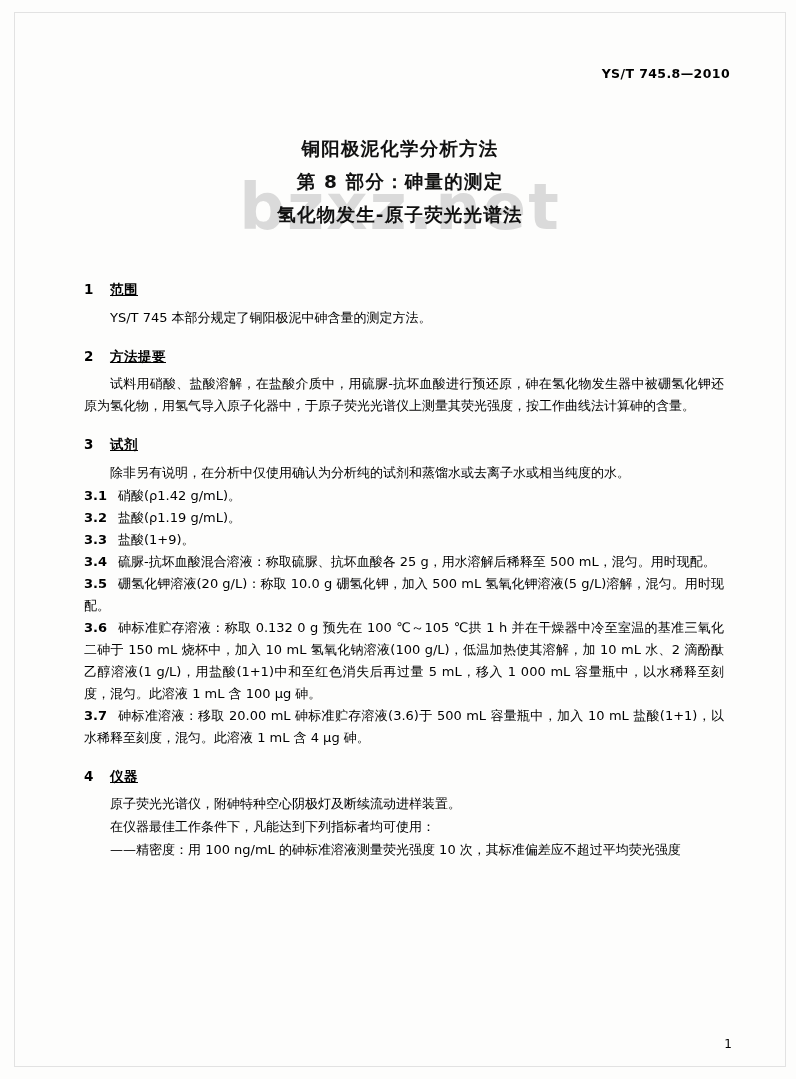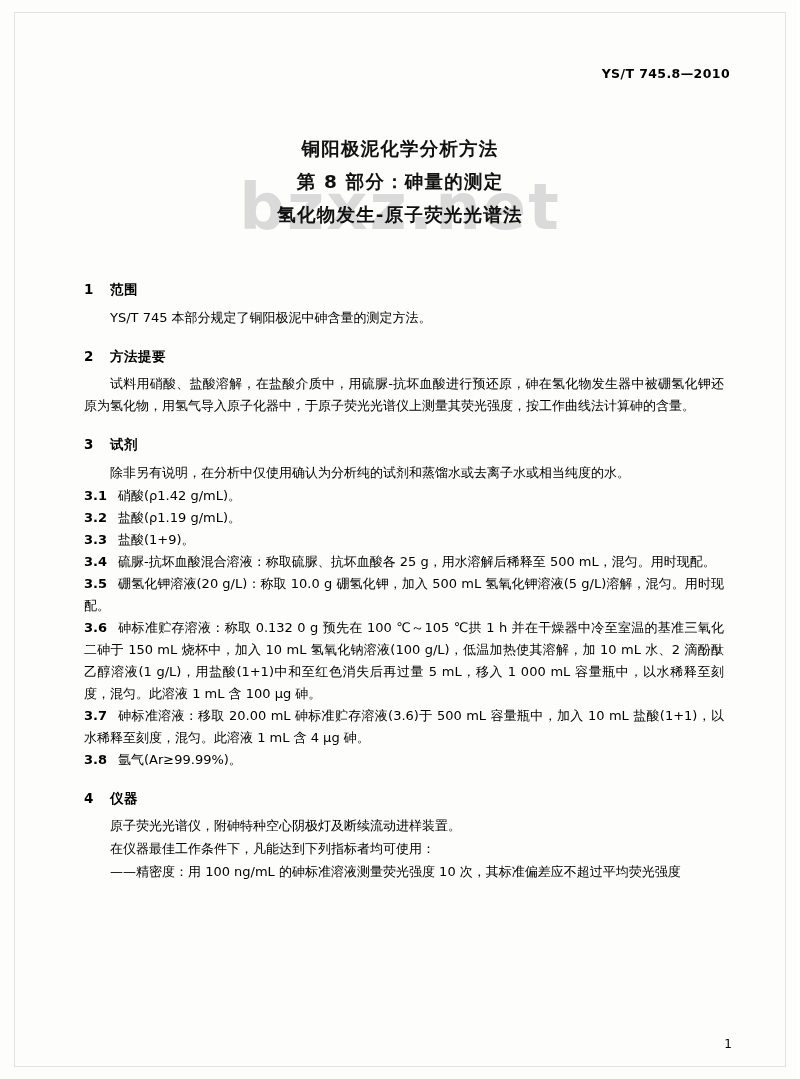--- a/index.html
+++ b/index.html
@@ -76,20 +76,21 @@
     width: 640px;
     font-size: 13px;
     line-height: 21.5px;
   }
   .sec-head {
     margin-top: 17px;
     margin-bottom: 6px;
     font-weight: bold;
     font-size: 13.5px;
     letter-spacing: 0.5px;
+    text-decoration: underline;
   }
   .sec-head .num {
     display: inline-block;
     width: 26px;
   }
   .para {
     text-indent: 2em;
     margin: 0 0 1px 0;
     text-align: justify;
     line-height: 22px;
@@ -151,21 +152,20 @@
     </div>
     <p class="para">除非另有说明，在分析中仅使用确认为分析纯的试剂和蒸馏水或去离子水或相当纯度的水。</p>
 
     <p class="item"><span class="inum">3.1</span><span>硝酸(ρ1.42 g/mL)。</span></p>
     <p class="item"><span class="inum">3.2</span><span>盐酸(ρ1.19 g/mL)。</span></p>
     <p class="item"><span class="inum">3.3</span><span>盐酸(1+9)。</span></p>
     <p class="item"><span class="inum">3.4</span><span>硫脲-抗坏血酸混合溶液：称取硫脲、抗坏血酸各 25 g，用水溶解后稀释至 500 mL，混匀。用时现配。</span></p>
     <p class="item"><span class="inum">3.5</span><span>硼氢化钾溶液(20 g/L)：称取 10.0 g 硼氢化钾，加入 500 mL 氢氧化钾溶液(5 g/L)溶解，混匀。用时现配。</span></p>
     <p class="item"><span class="inum">3.6</span><span>砷标准贮存溶液：称取 0.132 0 g 预先在 100 ℃～105 ℃拱 1 h 并在干燥器中冷至室温的基准三氧化二砷于 150 mL 烧杯中，加入 10 mL 氢氧化钠溶液(100 g/L)，低温加热使其溶解，加 10 mL 水、2 滴酚酞乙醇溶液(1 g/L)，用盐酸(1+1)中和至红色消失后再过量 5 mL，移入 1 000 mL 容量瓶中，以水稀释至刻度，混匀。此溶液 1 mL 含 100 μg 砷。</span></p>
     <p class="item"><span class="inum">3.7</span><span>砷标准溶液：移取 20.00 mL 砷标准贮存溶液(3.6)于 500 mL 容量瓶中，加入 10 mL 盐酸(1+1)，以水稀释至刻度，混匀。此溶液 1 mL 含 4 μg 砷。</span></p>
-    <p class="item"><span class="inum">3.8</span><span>氩气(Ar≥99.99%)。</span></p>
 
     <div class="sec-head">
       <span class="num">4</span><span class="sec-title-inline">仪器</span>
     </div>
     <p class="para">原子荧光光谱仪，附砷特种空心阴极灯及断续流动进样装置。</p>
     <p class="para">在仪器最佳工作条件下，凡能达到下列指标者均可使用：</p>
     <p class="dash-item">——精密度：用 100 ng/mL 的砷标准溶液测量荧光强度 10 次，其标准偏差应不超过平均荧光强度</p>
 
   </div>
 

